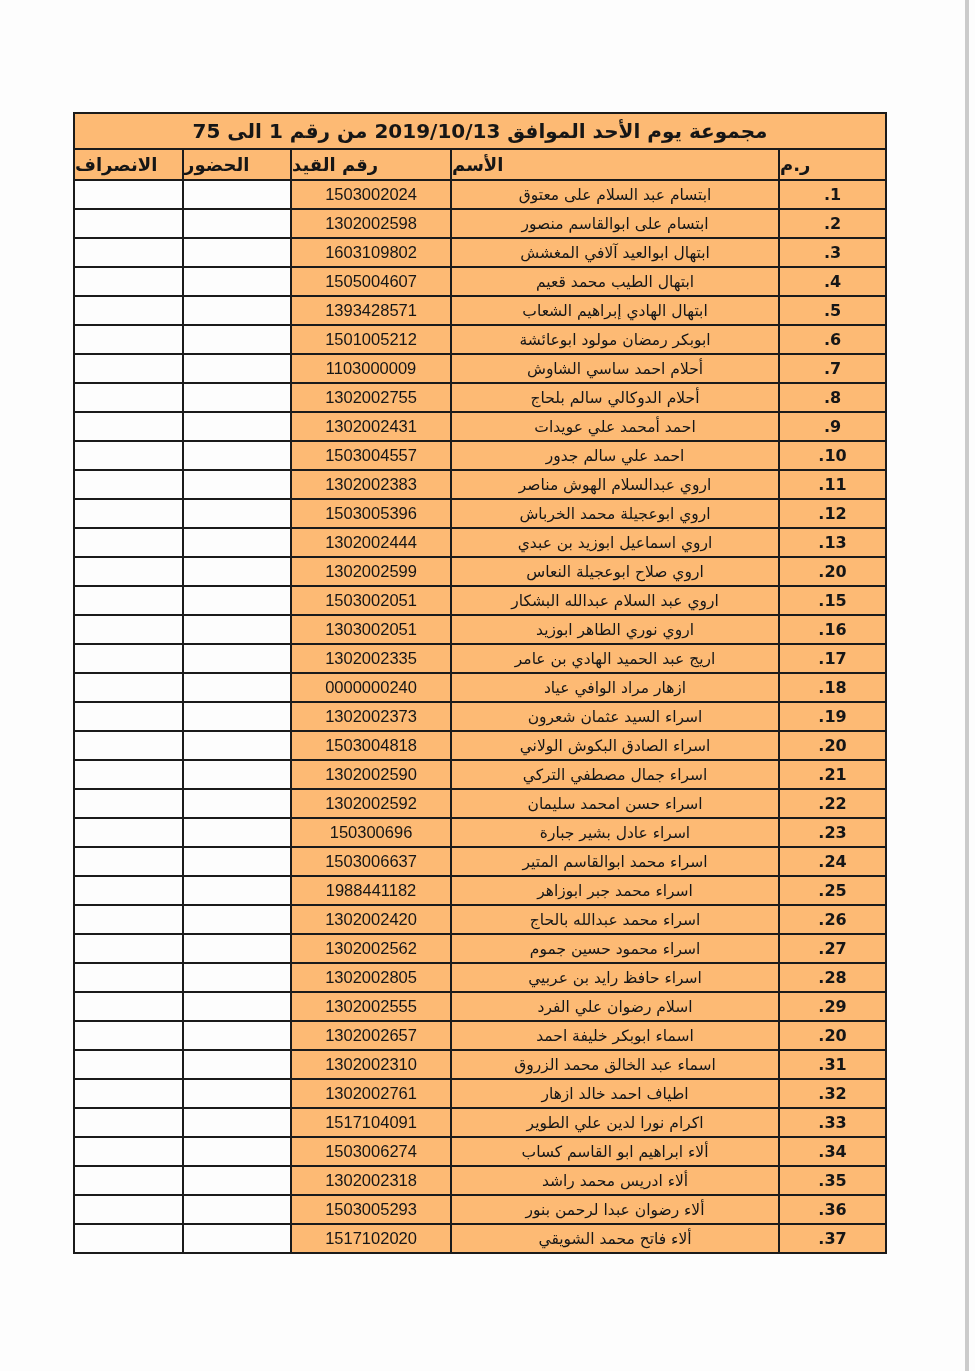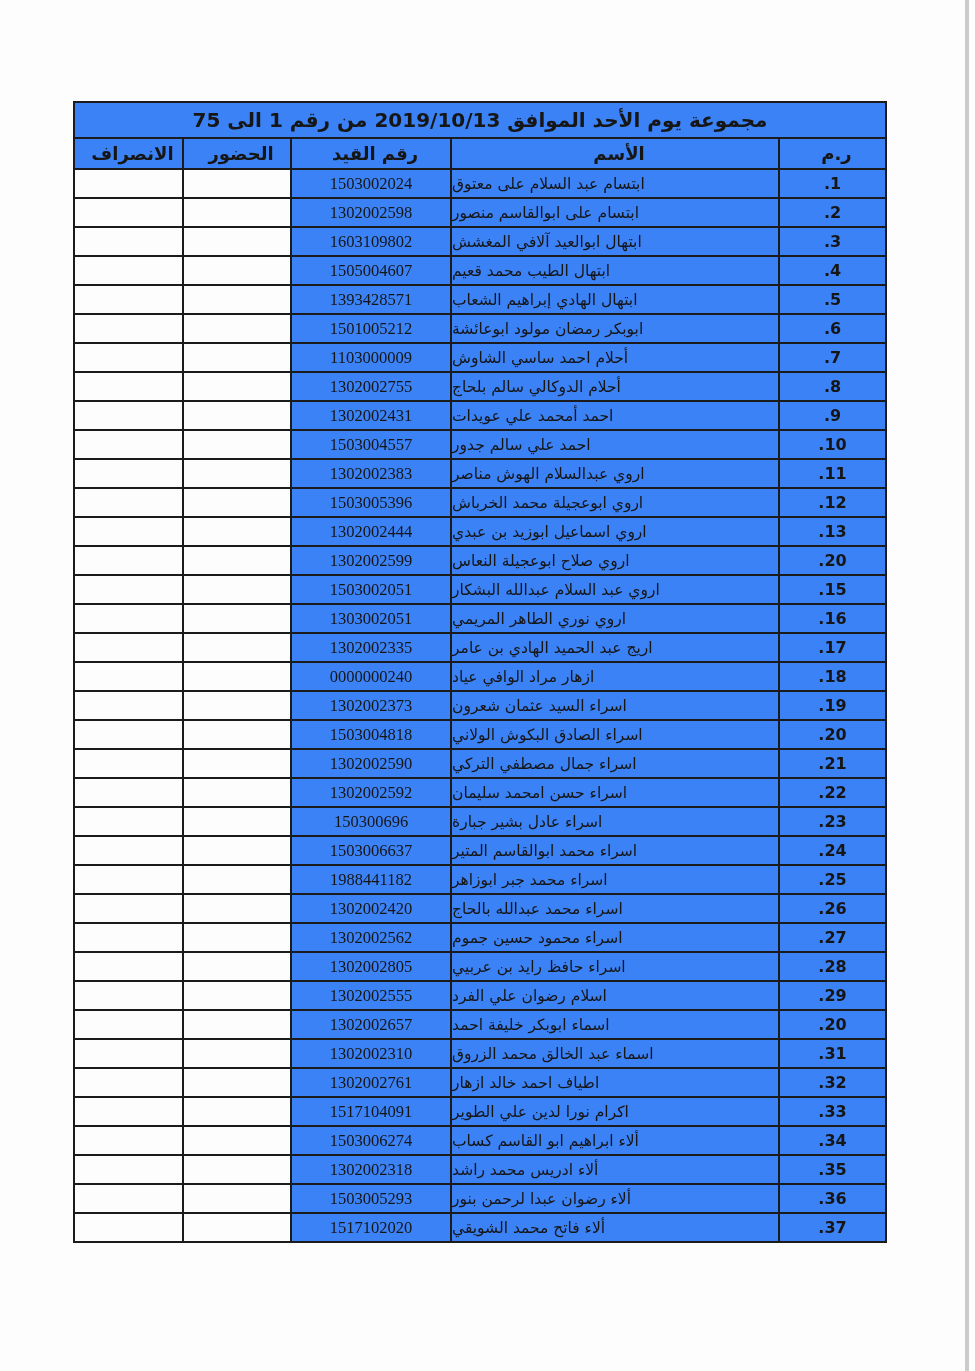--- a/index.html
+++ b/index.html
@@ -20,62 +20,61 @@
     position:absolute;
     top:0;
     right:6px;
     width:4px;
     height:100%;
     background:#cbcbcb;
   }
   table.sheet{
     position:absolute;
     left:73px;
-    top:101px;
+    top:112px;
     width:812px;
     border-collapse:collapse;
     direction:rtl;
     table-layout:fixed;
-    background:#3b82f6;
+    background:#fdba74;
   }
   table.sheet td, table.sheet th{
     border:2px solid #1b1b1b;
     padding:0;
     overflow:hidden;
     white-space:nowrap;
   }
   tr.title-row td{
     height:34px;
     text-align:center;
     font-weight:bold;
     font-size:20px;
     letter-spacing:0px;
   }
   tr.header-row th{
     height:29px;
-    text-align:center;
+    text-align:left;
     font-weight:bold;
     font-size:18px;
-    padding-left:8px;
   }
   tbody tr{height:29px;}
   td.row-number-cell{
     text-align:center;
     font-weight:bold;
     font-size:16px;
   }
   td.name-cell{
-    text-align:left;
+    text-align:center;
     font-size:15.5px;
     padding-right:6px;
   }
   td.reg-number-cell{
     text-align:center;
     font-size:16.5px;
-    font-family:Liberation Serif, serif;
+    font-family:Liberation Sans, sans-serif;
   }
   td.attendance-cell, td.departure-cell{
     background:#fdfdfd;
   }
 </style>
 </head>
 <body>
 
 <div class="page">
   <div class="scan-edge"></div>
@@ -201,21 +200,21 @@
         </tr>
         <tr>
           <td class="row-number-cell">15.</td>
           <td class="name-cell">اروي عبد السلام عبدالله البشكار</td>
           <td class="reg-number-cell">1503002051</td>
           <td class="attendance-cell"></td>
           <td class="departure-cell"></td>
         </tr>
         <tr>
           <td class="row-number-cell">16.</td>
-          <td class="name-cell">اروي نوري الطاهر المريمي</td>
+          <td class="name-cell">اروي نوري الطاهر ابوزيد</td>
           <td class="reg-number-cell">1303002051</td>
           <td class="attendance-cell"></td>
           <td class="departure-cell"></td>
         </tr>
         <tr>
           <td class="row-number-cell">17.</td>
           <td class="name-cell">اريج عبد الحميد الهادي بن عامر</td>
           <td class="reg-number-cell">1302002335</td>
           <td class="attendance-cell"></td>
           <td class="departure-cell"></td>

